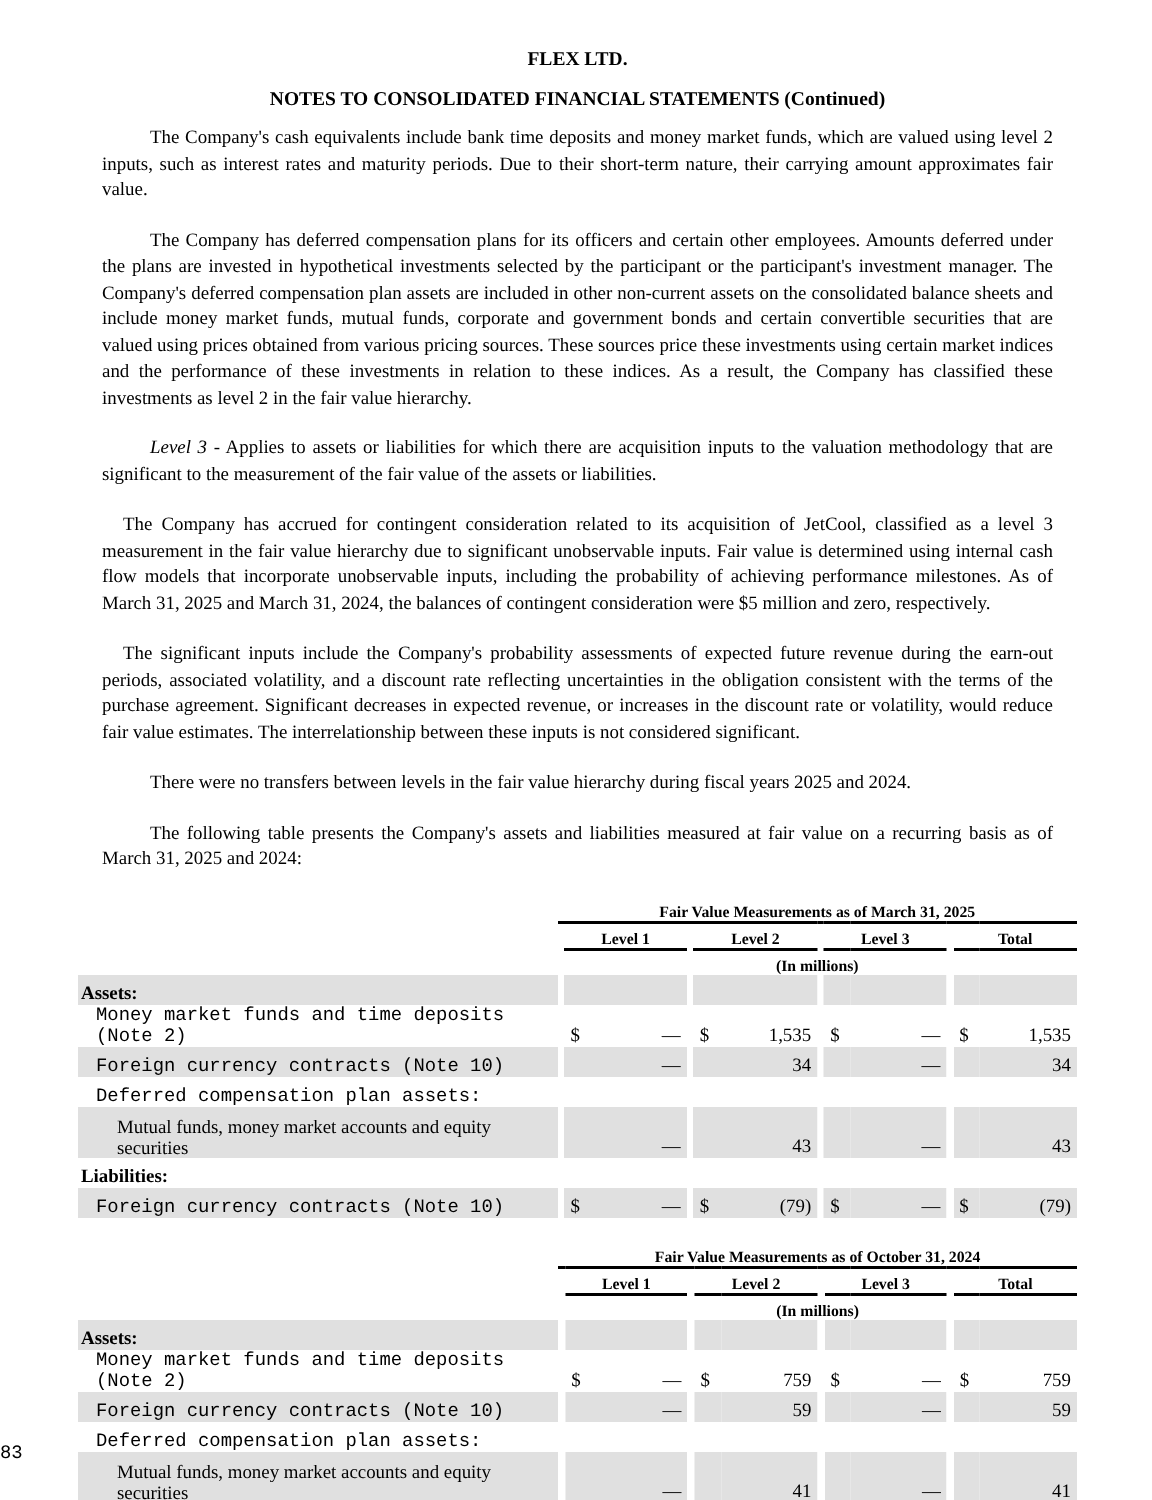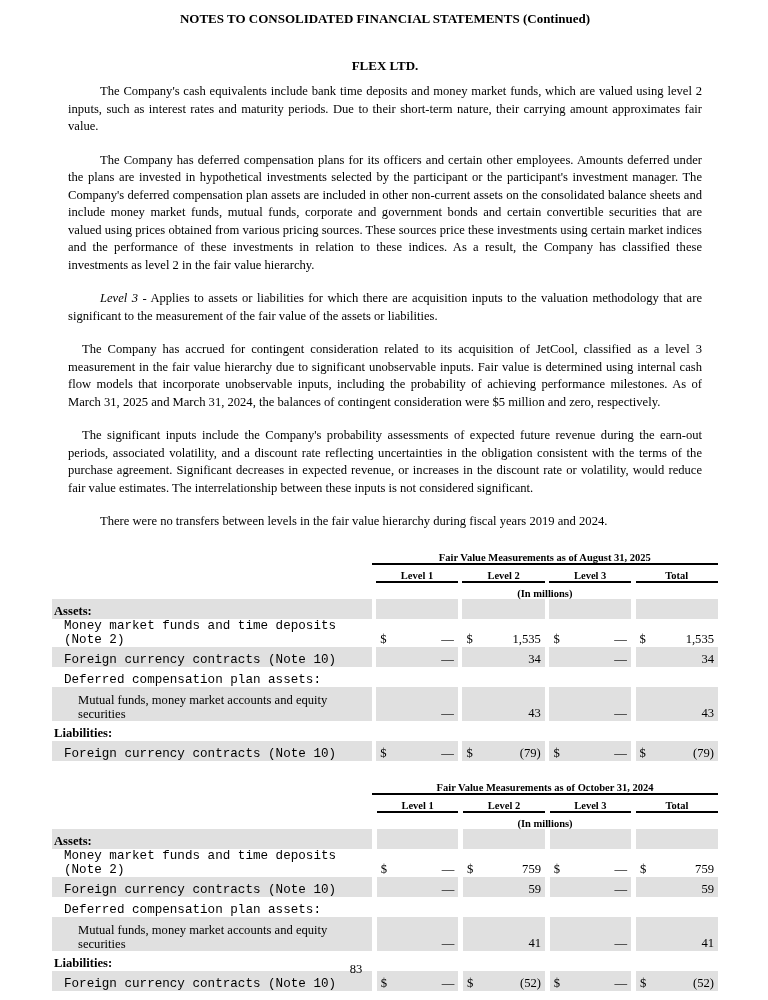--- a/index.html
+++ b/index.html
@@ -18,35 +18,36 @@
   .hdr td { font-size: 10.5px; font-weight: bold; text-align: center; height: 16px; }
   .hdr .uline { border-bottom: 2px solid #000; }
   .sh td { background: #e0e0e0; }
   .lbl { width: 308px; margin-top: 41px; }
   .sect { font-weight: bold; padding-left: 2px; }
   .i1 { padding-left: 12px; font-family: Liberation Mono, monospace; }
   .i2 { padding-left: 26px; line-height: 14px; }
   .cur { width: 14px; text-align: left; padding-left: 4px; }
   .num { text-align: right; padding-right: 4px; }
   .gapc { width: 5px; background: #fff !important; }
-  .footer { position: absolute; left: 0; width: 712px; top: 962px; text-align: center; font-size: 12.6px; }
+  .footer { position: absolute; left: 0; width: 712px; top: 962px; font-size: 12.6px; font-family: Liberation Mono, monospace; }
 </style>
 </head>
 <body>
 
 <div class="page">
+  <div class="title t1">FLEX LTD.</div>
   <div class="title t2">NOTES TO CONSOLIDATED FINANCIAL STATEMENTS (Continued)</div>
-  <div class="title t1">FLEX LTD.</div>
 
   <p class="ind" style="margin-top:9px">The Company's cash equivalents include bank time deposits and money market funds, which are valued using level 2 inputs, such as interest rates and maturity periods. Due to their short-term nature, their carrying amount approximates fair value.</p>
   <p class="ind gap">The Company has deferred compensation plans for its officers and certain other employees. Amounts deferred under the plans are invested in hypothetical investments selected by the participant or the participant's investment manager. The Company's deferred compensation plan assets are included in other non-current assets on the consolidated balance sheets and include money market funds, mutual funds, corporate and government bonds and certain convertible securities that are valued using prices obtained from various pricing sources. These sources price these investments using certain market indices and the performance of these investments in relation to these indices. As a result, the Company has classified these investments as level 2 in the fair value hierarchy.</p>
   <p class="ind gap"><i>Level 3</i><span> - Applies to assets or liabilities for which there are acquisition inputs to the valuation methodology that are significant to the measurement of the fair value of the assets or liabilities.</span></p>
   <p class="ind-s gap">The Company has accrued for contingent consideration related to its acquisition of JetCool, classified as a level 3 measurement in the fair value hierarchy due to significant unobservable inputs. Fair value is determined using internal cash flow models that incorporate unobservable inputs, including the probability of achieving performance milestones. As of March 31, 2025 and March 31, 2024, the balances of contingent consideration were $5 million and zero, respectively.</p>
   <p class="ind-s gap">The significant inputs include the Company's probability assessments of expected future revenue during the earn-out periods, associated volatility, and a discount rate reflecting uncertainties in the obligation consistent with the terms of the purchase agreement. Significant decreases in expected revenue, or increases in the discount rate or volatility, would reduce fair value estimates. The interrelationship between these inputs is not considered significant.</p>
-  <p class="ind gap">There were no transfers between levels in the fair value hierarchy during fiscal years 2019 and 2024.</p>
+  <p class="ind gap">There were no transfers between levels in the fair value hierarchy during fiscal years 2025 and 2024.</p>
+  <p class="ind gap">The following table presents the Company's assets and liabilities measured at fair value on a recurring basis as of March 31, 2025 and 2024:</p>
 
   <div id="tables">
       <table style="margin-top: 14px;">
         <colgroup>
           <col style="width:308px">
           <col style="width:5px">
           <col style="width:18px">
           <col style="width:67px">
           <col style="width:5px">
           <col style="width:18px">
@@ -54,21 +55,21 @@
           <col style="width:5px">
           <col style="width:18px">
           <col style="width:67px">
           <col style="width:5px">
           <col style="width:18px">
           <col style="width:67px">
         </colgroup>
         <tbody>
           <tr class="hdr">
             <td></td>
-            <td colspan="12" class="uline">Fair Value Measurements as of August 31, 2025</td>
+            <td colspan="12" class="uline">Fair Value Measurements as of March 31, 2025</td>
           </tr>
           <tr class="hdr">
             <td></td>
             <td class="gapc"></td>
             <td colspan="2" class="uline">Level 1</td>
             <td class="gapc"></td>
             <td colspan="2" class="uline">Level 2</td>
             <td class="gapc"></td>
             <td colspan="2" class="uline">Level 3</td>
             <td class="gapc"></td>

